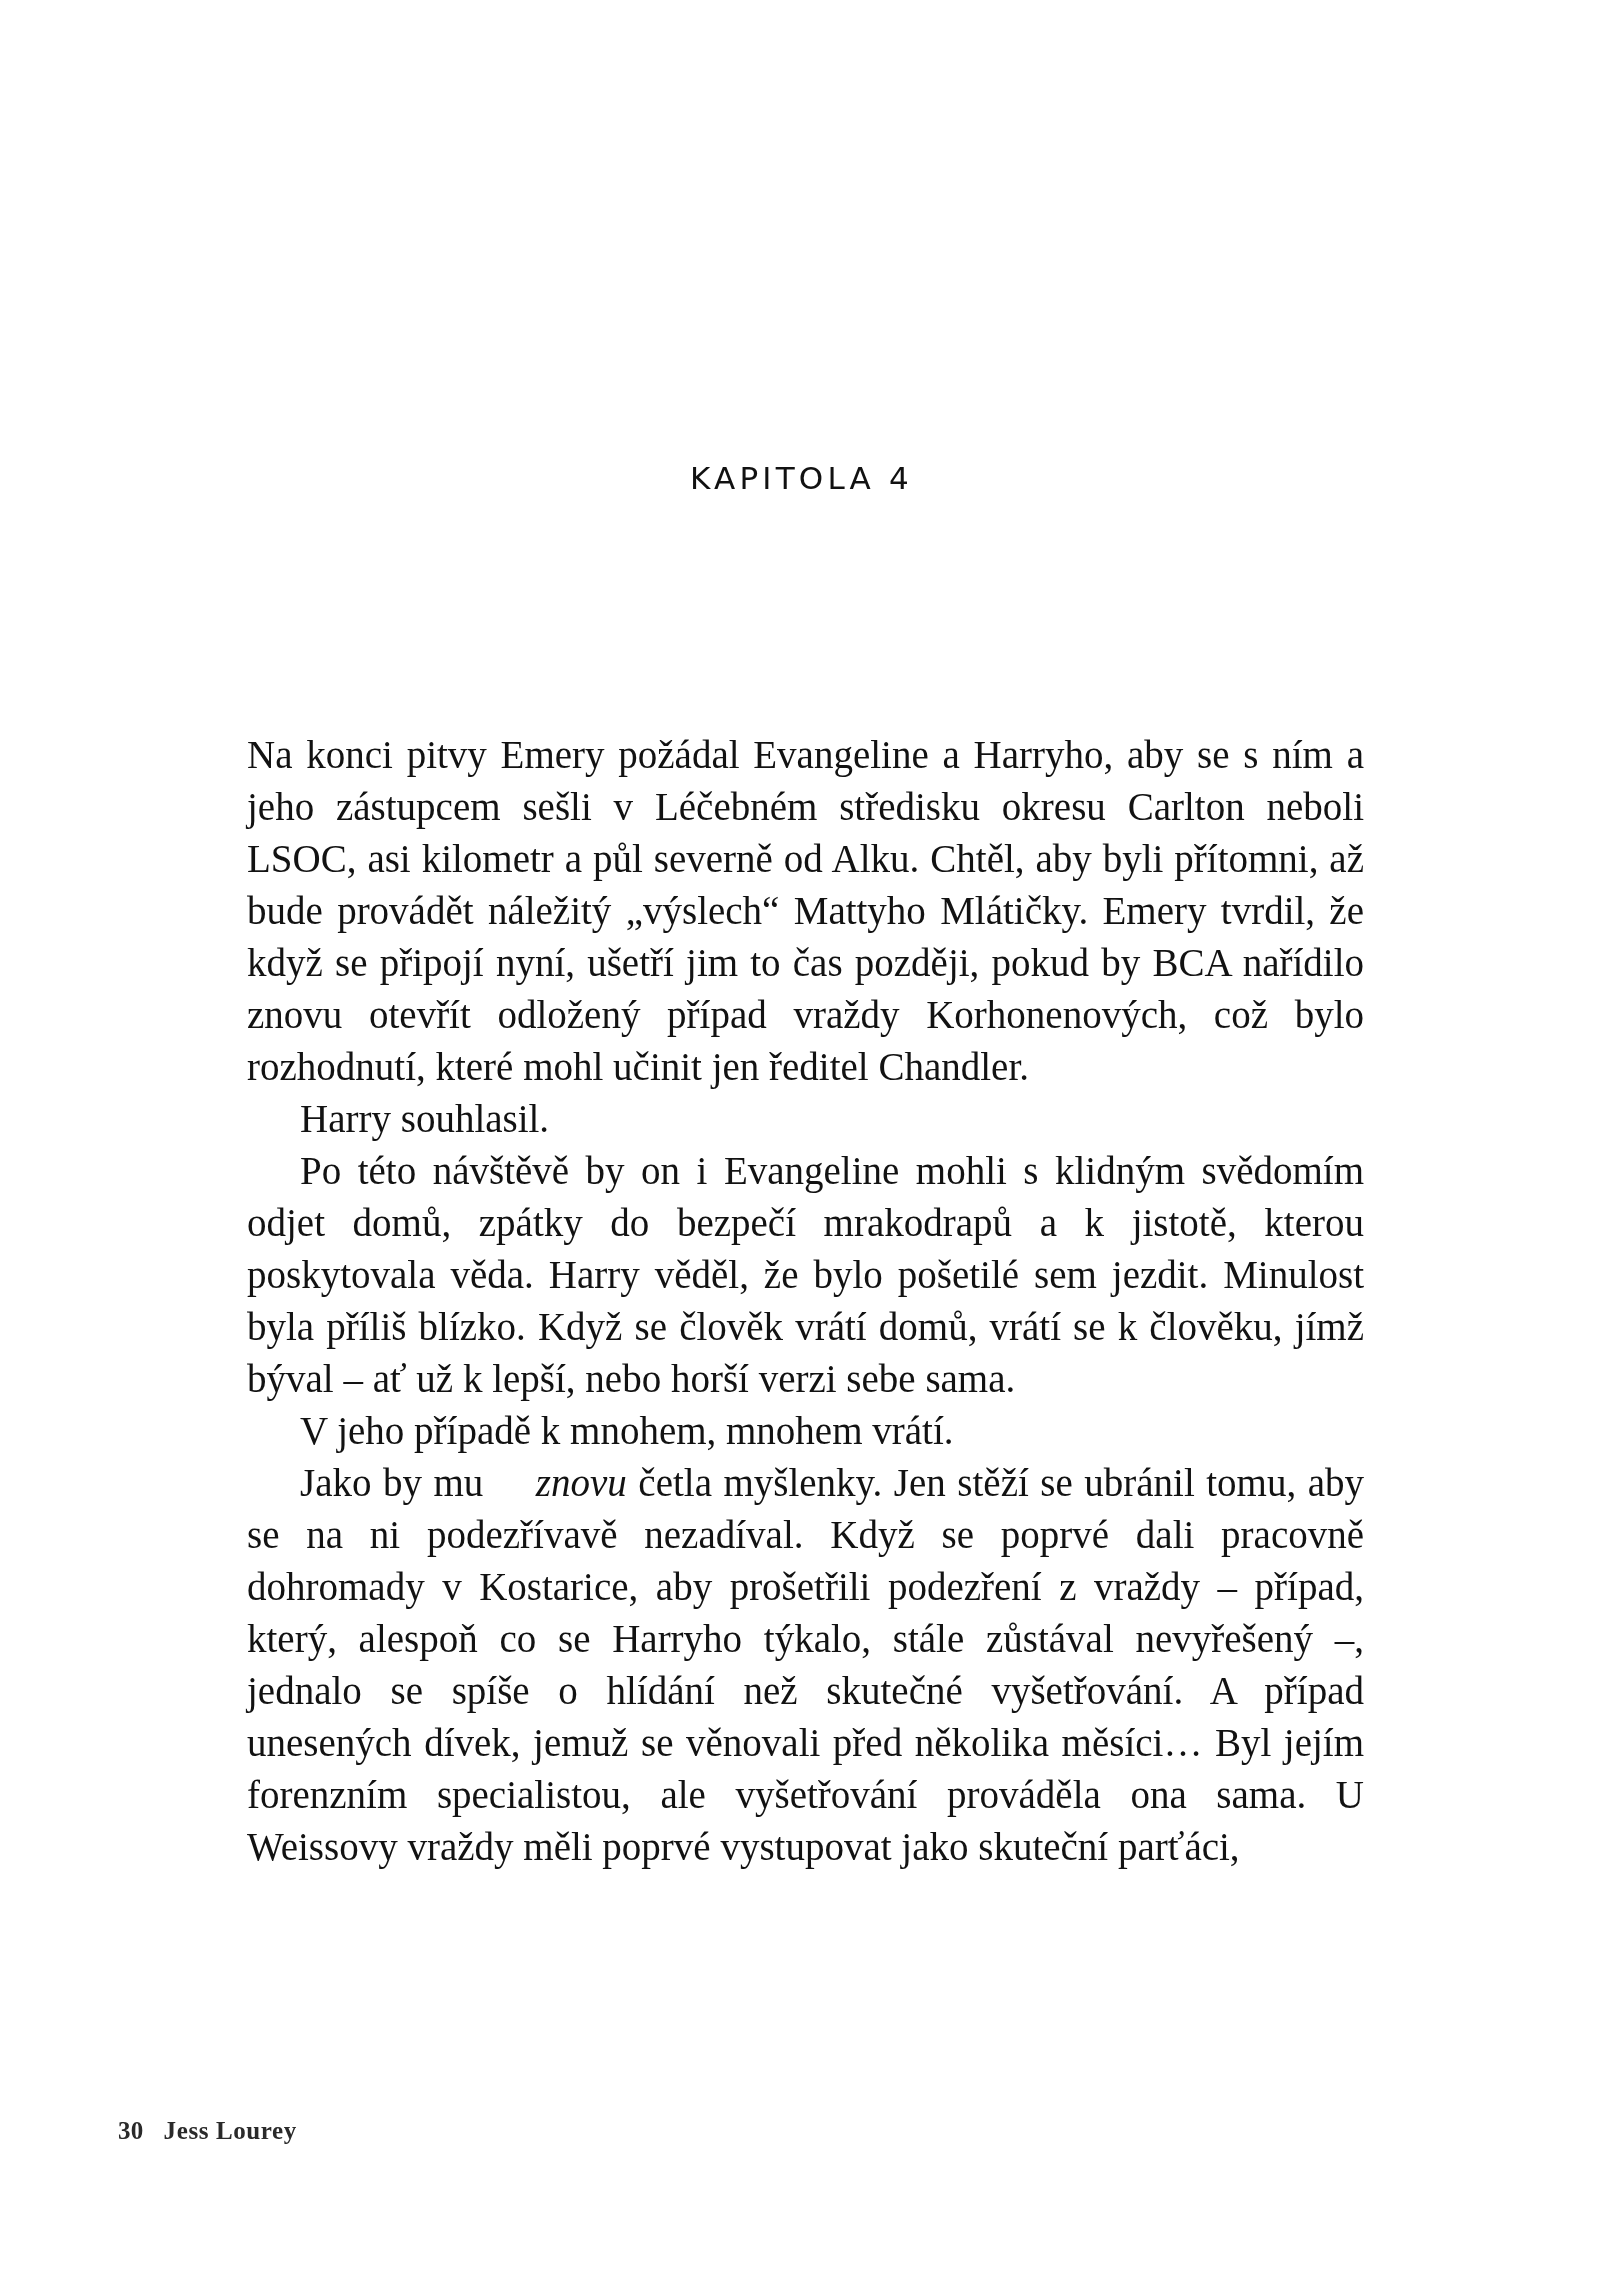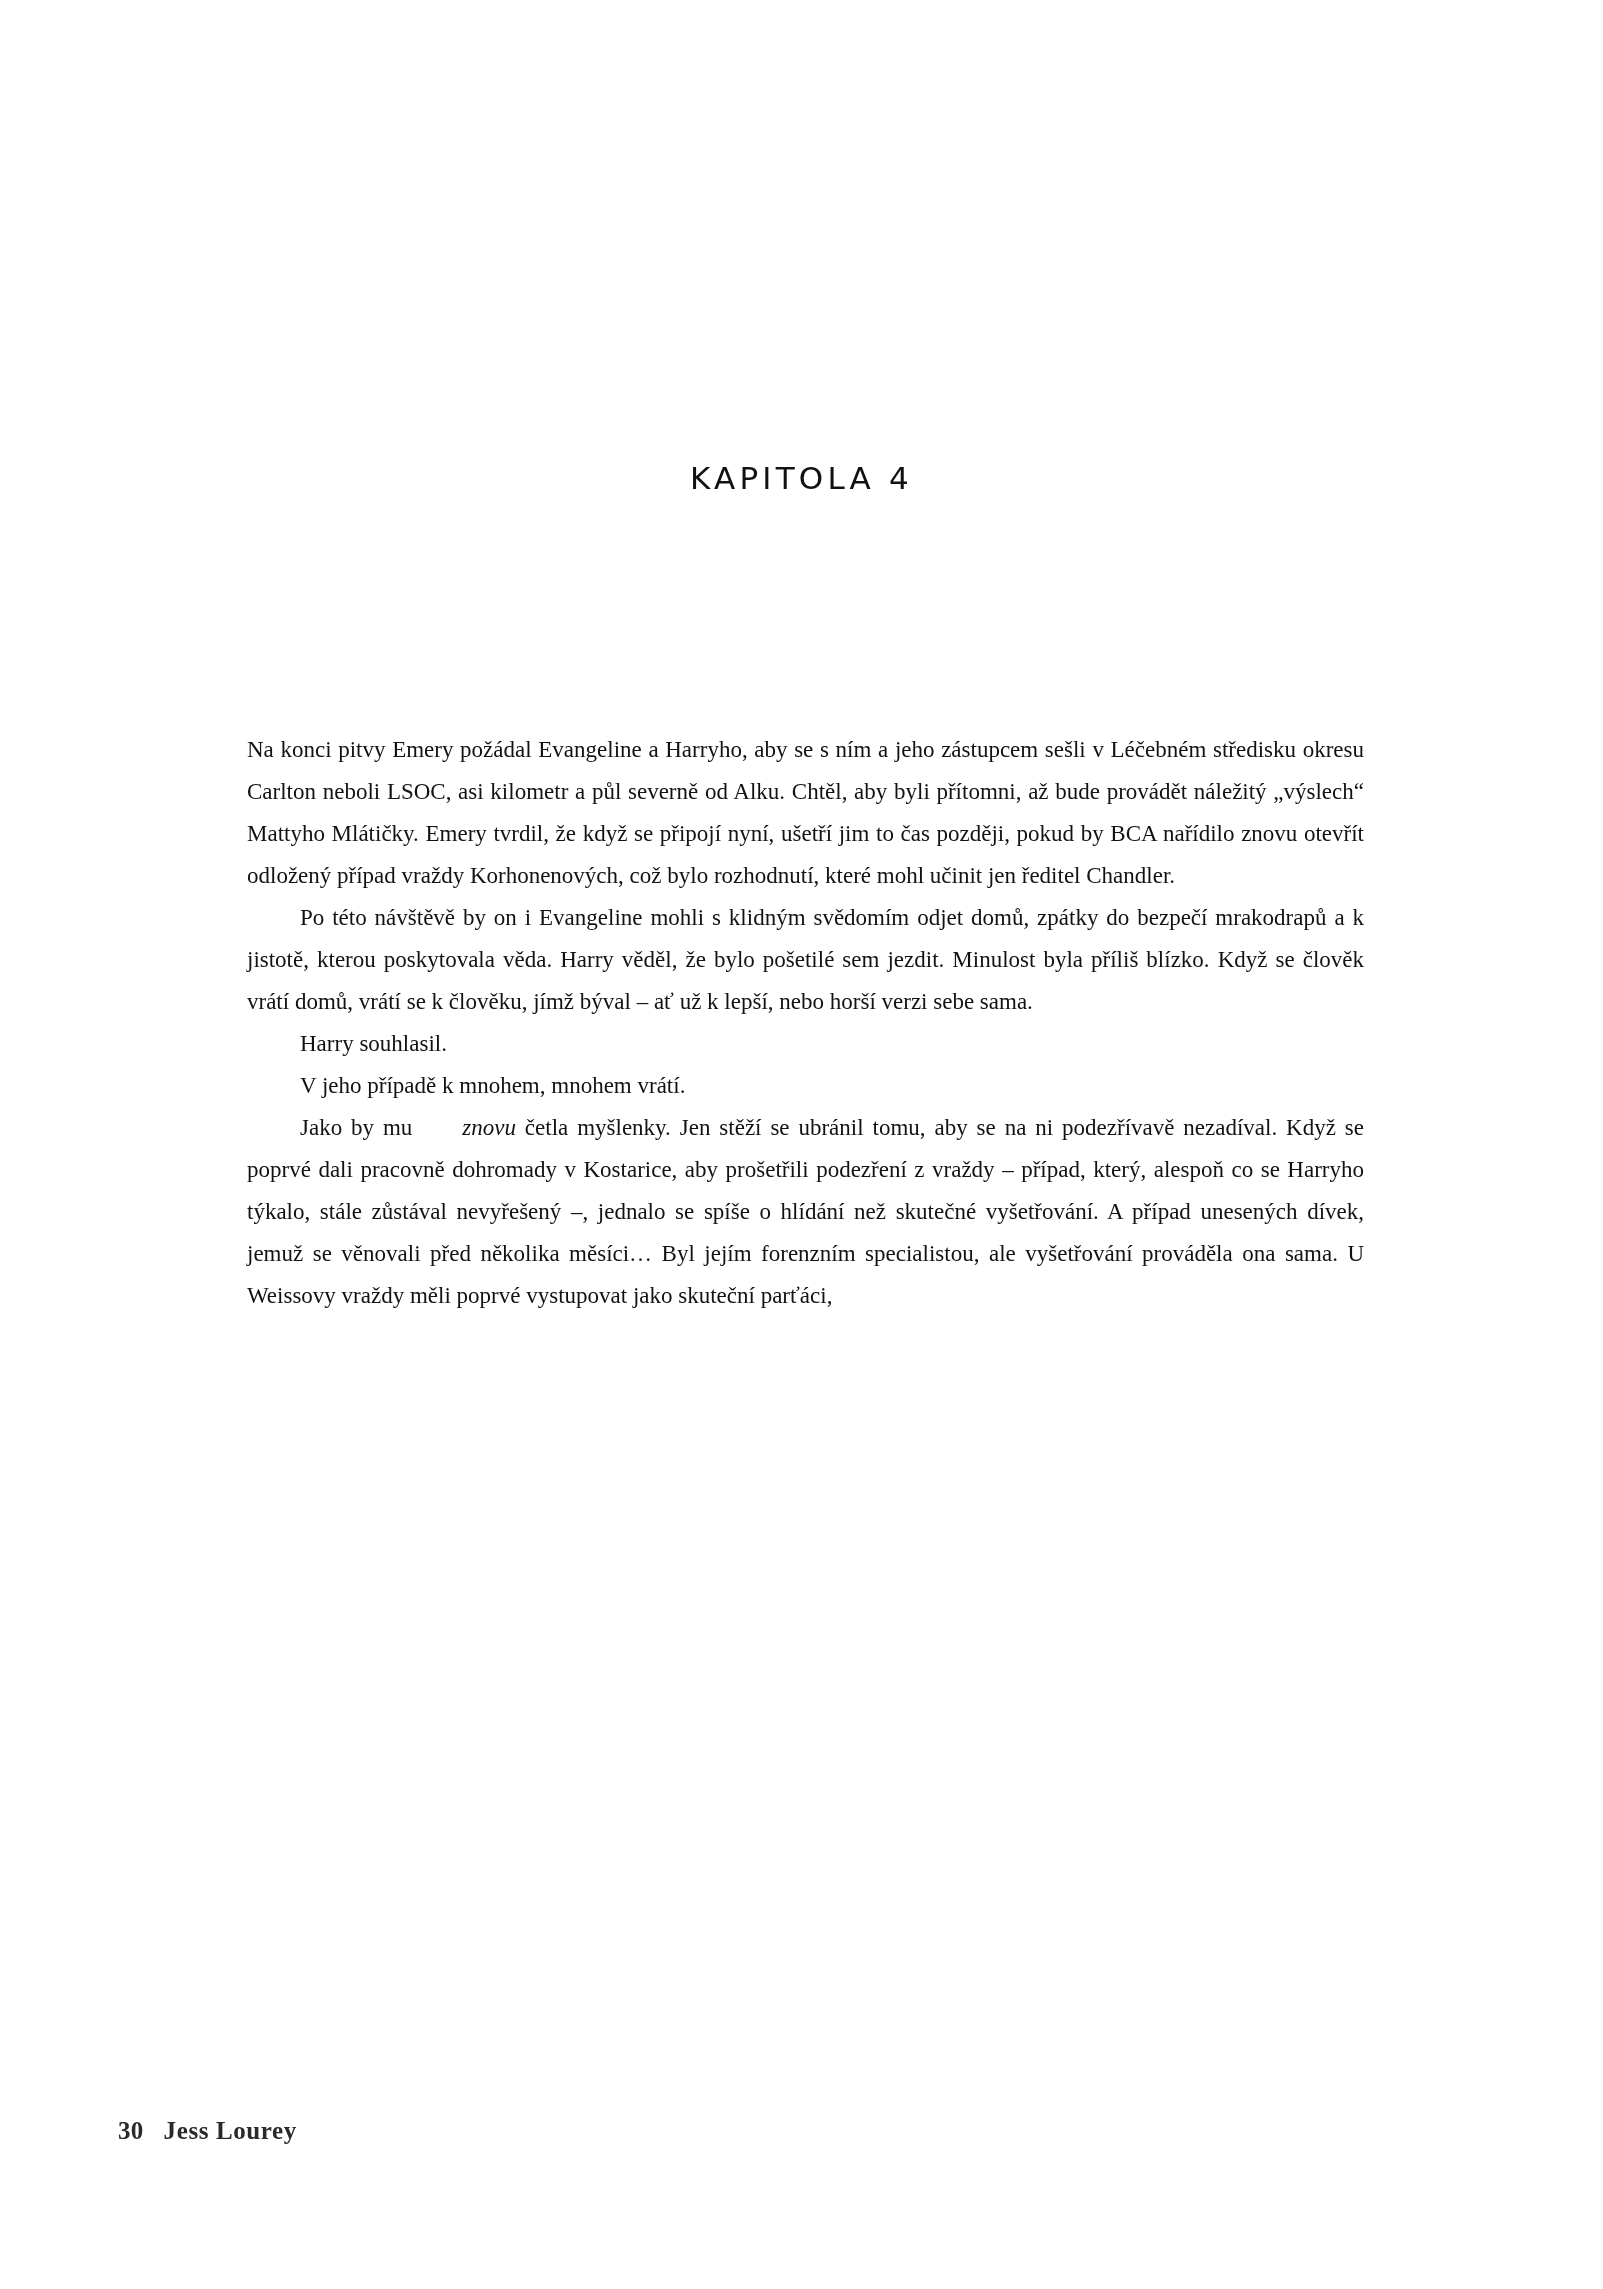--- a/index.html
+++ b/index.html
@@ -31,22 +31,22 @@
     letter-spacing: 4.2px;
     font-weight: 500;
     color: #111111;
   }
   .body-text {
     position: absolute;
     top: 729px;
     left: 247px;
     width: 1117px;
     font-family: "Liberation Serif", serif;
-    font-size: 23px;
-    line-height: 42px;
+    font-size: 39px;
+    line-height: 52px;
     text-align: justify;
     color: #121212;
     hyphens: manual;
   }
   .body-text p {
     margin: 0;
     text-indent: 0;
   }
   .body-text p.indent {
     text-indent: 53px;
@@ -74,22 +74,22 @@
 </style>
 </head>
 <body>
 
 <div class="page">
 
   <div class="chapter-title">KAPITOLA 4</div>
 
   <div class="body-text">
     <p>Na konci pitvy Emery požádal Evangeline a Harryho, aby se s ním a jeho zástupcem sešli v Léčebném středisku okresu Carlton neboli LSOC, asi kilometr a půl severně od Alku. Chtěl, aby byli přítomni, až bude provádět náležitý „výslech“ Mattyho Mlátičky. Emery tvrdil, že když se připojí nyní, ušetří jim to čas později, pokud by BCA nařídilo znovu otevřít odložený případ vraždy Korhonenových, což bylo rozhodnutí, které mohl učinit jen ředitel Chandler.</p>
+    <p class="indent">Harry souhlasil.</p>
     <p class="indent">Po této návštěvě by on i Evangeline mohli s klidným svědomím odjet domů, zpátky do bezpečí mrakodrapů a k jistotě, kterou poskytovala věda. Harry věděl, že bylo pošetilé sem jezdit. Minulost byla příliš blízko. Když se člověk vrátí domů, vrátí se k člověku, jímž býval – ať už k lepší, nebo horší verzi sebe sama.</p>
-    <p class="indent">Harry souhlasil.</p>
     <p class="indent">V jeho případě k mnohem, mnohem vrátí.</p>
     <p class="indent"><span>Jako by mu </span><em>znovu</em><span> četla myšlenky. Jen stěží se ubránil tomu, aby se na ni podezřívavě nezadíval. Když se poprvé dali pracovně dohromady v Kostarice, aby prošetřili podezření z vraždy – případ, který, alespoň co se Harryho týkalo, stále zůstával nevyřešený –, jednalo se spíše o hlídání než skutečné vyšetřování. A případ unesených dívek, jemuž se věnovali před několika měsíci… Byl jejím forenzním specialistou, ale vyšetřování prováděla ona sama. U Weissovy vraždy měli poprvé vystupovat jako skuteční parťáci,</span></p>
   </div>
 
   <div class="footer">
     <span class="page-number">30</span><span class="author">Jess Lourey</span>
   </div>
 
 </div>
 

